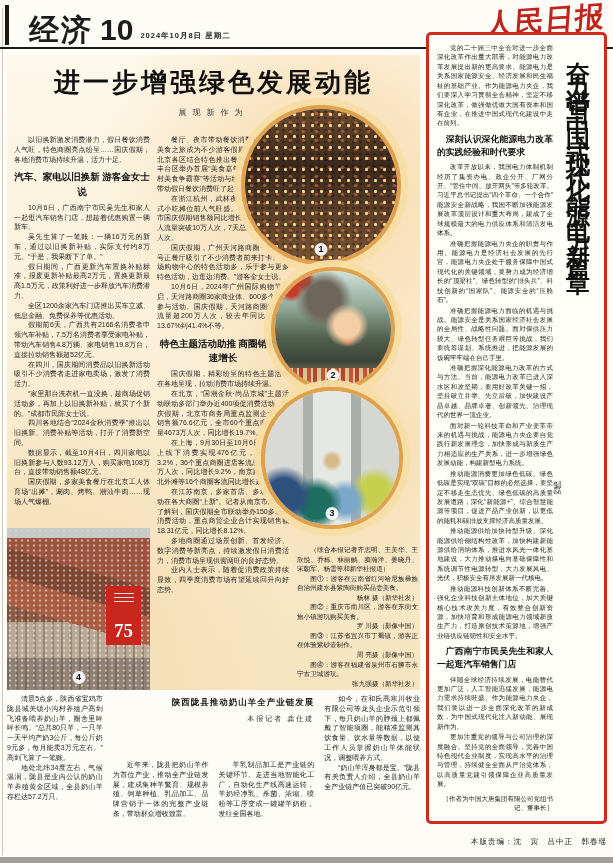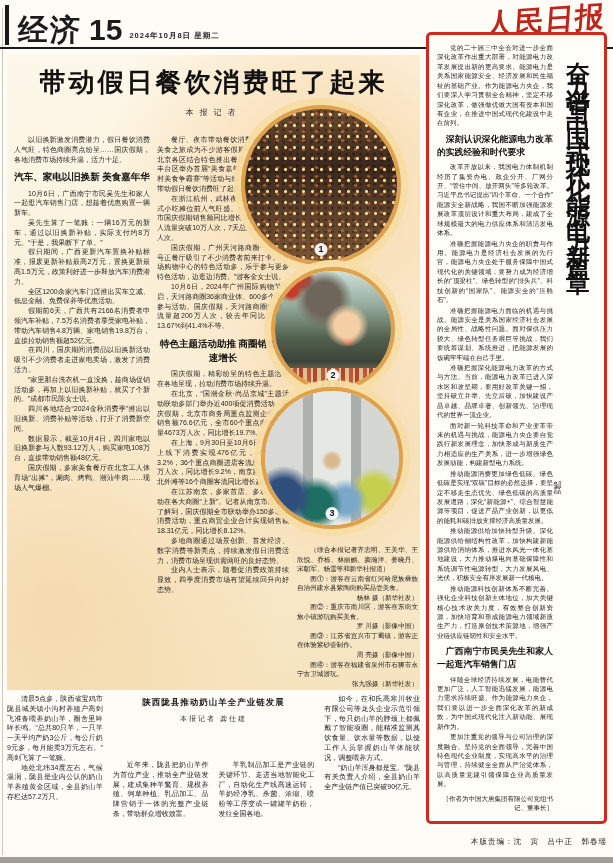--- a/index.html
+++ b/index.html
@@ -3,21 +3,21 @@
 <meta charset="utf-8">
 <style>
   html,body{margin:0;padding:0;background:#e8e6e0;}
   #page{position:relative;width:613px;height:863px;background:#fdfcf7;overflow:hidden;
         font-family:"Liberation Sans",sans-serif;color:#1c1c1c;margin:0 auto;}
   .page-edge{position:absolute;left:2px;top:8px;bottom:8px;width:1px;background:#cfc8ba;}
 
   
   .header-rule{position:absolute;left:0;top:47px;width:100%;border-top:2px solid #1a1a1a;}
   .section-block{position:absolute;left:5px;top:5px;display:flex;align-items:flex-end;gap:7px;
-                 border-left:4px solid #1a1a1a;padding-left:9px;height:40px;}
+                 border-left:4px solid #1a1a1a;padding-left:20px;height:40px;}
   .section-name{font-size:30px;font-weight:900;letter-spacing:2px;line-height:1;}
   .page-num{font-size:30px;font-weight:900;line-height:1;}
   .page-date{font-size:7.5px;font-weight:bold;letter-spacing:1px;padding-bottom:4px;color:#222;}
   .masthead{position:absolute;right:8px;top:6px;font-family:"Liberation Serif",serif;
             font-size:29px;font-weight:900;color:#c0251b;transform:rotate(-4deg) skewX(-8deg);
             letter-spacing:1px;line-height:1;}
 
   
   .main-article{position:absolute;left:7px;top:55px;width:413px;height:635px;overflow:hidden;
     background:
@@ -85,21 +85,21 @@
             display:flex;align-items:flex-end;justify-content:center;font-family:"Liberation Serif",serif;
             font-weight:bold;font-size:19px;padding-bottom:3px;box-sizing:border-box;}
   .banner75::before{content:"";position:absolute;top:12%;left:22%;right:22%;height:18%;
             background:repeating-linear-gradient(180deg, rgba(255,255,255,.85) 0 1px, transparent 1px 4px);}
   .badge75{bottom:6px;}
 
   
   .bottom-article{position:absolute;left:7px;top:694px;width:413px;height:160px;display:grid;
                   grid-template-columns:repeat(4,1fr);grid-template-rows:66px auto;column-gap:10px;
                   overflow:hidden;font-size:7px;line-height:1.4;text-align:justify;}
-  .ba-head{grid-column:2/4;grid-row:1;text-align:center;overflow:hidden;}
+  .ba-head{grid-column:2/4;grid-row:1;text-align:right;overflow:hidden;}
   .ba-kicker{font-size:8.5px;font-weight:bold;margin-top:3px;letter-spacing:1px;}
   .ba-title{font-family:"Liberation Serif",serif;font-size:19px;font-weight:900;letter-spacing:4px;margin-top:4px;}
   .ba-byline{font-size:7px;margin-top:5px;letter-spacing:2px;color:#333;}
   .ba-col{overflow:hidden;}
   .ba-col p{margin:0;text-indent:2em;}
   .ba-col1{grid-column:1;grid-row:1/3;}
   .ba-col2{grid-column:2;grid-row:2;}
   .ba-col3{grid-column:3;grid-row:2;}
   .ba-col4{grid-column:4;grid-row:1/3;}
 
@@ -124,33 +124,33 @@
   .bottom-bar{position:absolute;left:0;bottom:0;width:100%;height:6px;background:#a19e98;}
 </style>
 </head>
 <body>
 
 <div id="page">
   <div class="page-edge"></div>
 
   <div class="section-block">
     <span class="section-name">经济</span>
-    <span class="page-num">15</span>
+    <span class="page-num">10</span>
     <span class="page-date">2024年10月8日 星期二</span>
   </div>
   <div class="masthead">人民日报</div>
   <div class="header-rule"></div>
 
   <div class="main-article">
-    <div class="ma-title">带动假日餐饮消费旺了起来</div>
-    <div class="ma-byline">本报记者</div>
+    <div class="ma-title">进一步增强绿色发展动能</div>
+    <div class="ma-byline">展现新作为</div>
 
     <div class="ma-col ma-col1">
       <p>以旧换新激发消费潜力，假日餐饮消费人气旺，特色商圈亮点纷呈……国庆假期，各地消费市场持续升温，活力十足。</p>
-      <div class="ma-sub">汽车、家电以旧换新 美食嘉年华</div>
+      <div class="ma-sub">汽车、家电以旧换新 游客金女士说</div>
       <p>10月6日，广西南宁市民吴先生和家人一起逛汽车销售门店，想趁着优惠购置一辆新车。</p>
       <p>吴先生算了一笔账：一辆16万元的新车，通过以旧换新补贴，实际支付约8万元。“于是，我果断下了单。”</p>
       <p>假日期间，广西更新汽车置换补贴标准，报废更新补贴最高2万元，置换更新最高1.5万元，政策利好进一步释放汽车消费潜力。</p>
       <p>全区1200余家汽车门店推出买车立减、低息金融、免费保养等优惠活动。</p>
       <p>假期前6天，广西共有2166名消费者申领汽车补贴，7.5万名消费者享受家电补贴，带动汽车销售4.8万辆、家电销售19.8万台，直接拉动销售额超52亿元。</p>
       <p>在四川，国庆期间消费品以旧换新活动吸引不少消费者走进家电卖场，激发了消费活力。</p>
       <p>“家里那台洗衣机一直没换，趁商场促销活动多，再加上以旧换新补贴，就买了个新的。”成都市民陈女士说。</p>
       <p>四川各地结合“2024金秋消费季”推出以旧换新、消费补贴等活动，打开了消费新空间。</p>
       <p>数据显示，截至10月4日，四川家电以旧换新参与人数93.12万人，购买家电108万台，直接带动销售额48亿元。</p>
       <p>国庆假期，多家美食餐厅在北京工人体育场“出摊”，涮肉、烤鸭、潮汕牛肉……现场人气爆棚。</p>
@@ -177,20 +177,26 @@
     <div class="circ c2">
       <div class="ph ph-child"></div>
       <div class="skewers"></div>
       <span class="badge">2</span>
     </div>
     <div class="circ c3">
       <div class="ph ph-store"></div>
       <span class="badge">3</span>
     </div>
 
+    <div class="photo75">
+      <div class="banner75">
+        <span>75</span>
+      </div>
+      <span class="badge badge75">4</span>
+    </div>
 
     <div class="ma-captions">
       <p>（综合本报记者齐志明、王美华、王欣悦、乔栋、林丽鹂、窦瀚洋、姜晓丹、宋朝军、杨雪等和新华社报道）</p>
       <p><span>图①：游客在云南省红河哈尼族彝族自治州建水县紫陶街购买品尝美食。</span><span class="cap-credit">杨林 摄（新华社发）</span></p>
       <p><span>图②：重庆市南川区，游客在东街文旅小镇游玩购买美食。</span><span class="cap-credit">罗 川摄（影像中国）</span></p>
       <p><span>图③：江苏省宜兴市丁蜀镇，游客正在体验紫砂壶制作。</span><span class="cap-credit">周 亮摄（影像中国）</span></p>
       <p><span>图④：游客在福建省泉州市石狮市永宁古卫城游玩。</span><span class="cap-credit">张九强摄（新华社发）</span></p>
     </div>
   </div>
 

